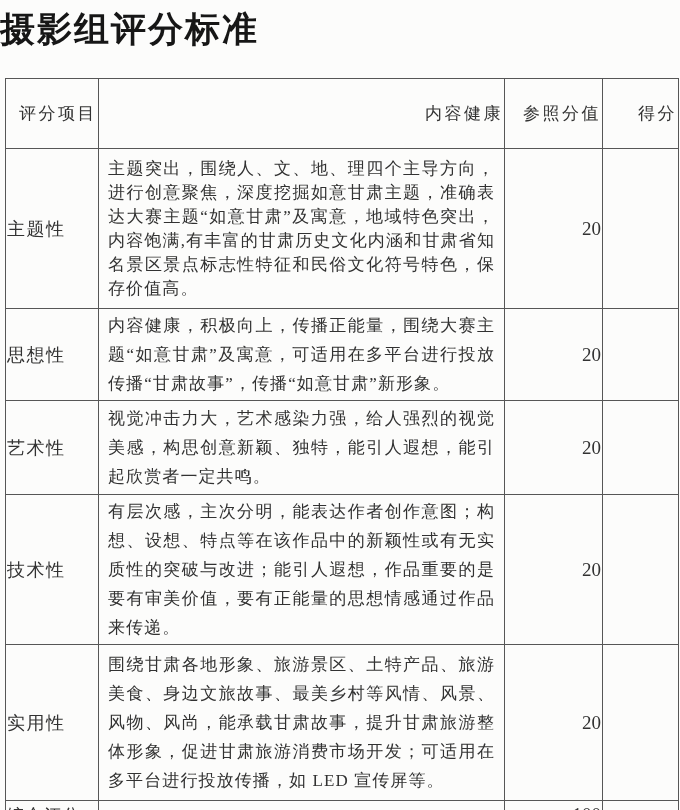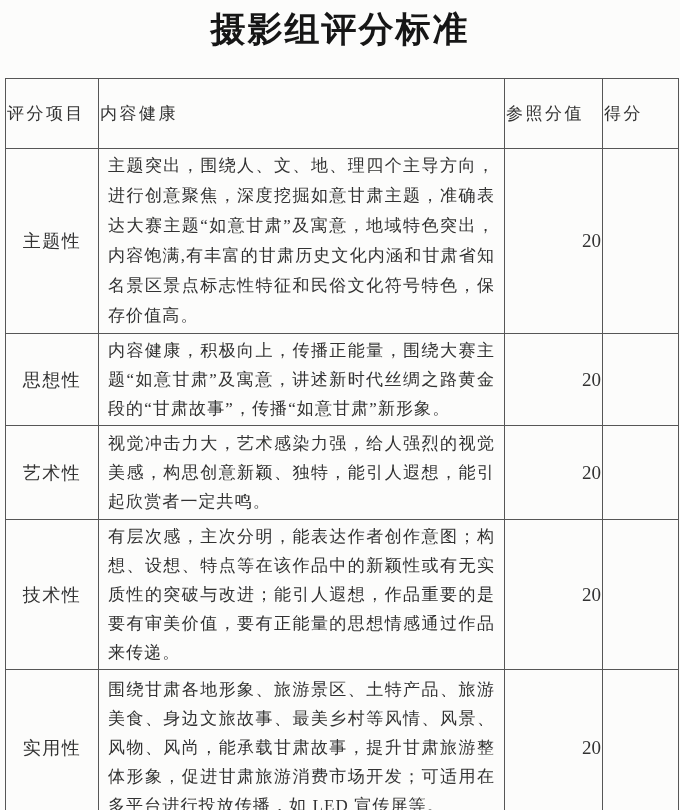--- a/index.html
+++ b/index.html
@@ -9,21 +9,21 @@
     position: relative;
     background: #fcfcfb;
     font-family: "Liberation Serif", "DejaVu Serif", serif;
     overflow: hidden;
   }
   .doc-title {
     position: absolute;
     top: 6px;
     left: 0;
     width: 100%;
-    text-align: center;
+    text-align: left;
     font-family: "Liberation Sans", "DejaVu Sans", sans-serif;
     font-weight: bold;
     font-size: 35px;
     letter-spacing: 2px;
     color: #161616;
   }
   table.score-table {
     position: absolute;
     top: 78px;
     left: 5px;
@@ -44,44 +44,44 @@
   
   tr.head-row { height: 70px; }
   tr.r1 { height: 160px; }
   tr.r2 { height: 91px; }
   tr.r3 { height: 94px; }
   tr.r4 { height: 125px; }
   tr.r5 { height: 156px; }
   tr.foot-row { height: 29px; }
 
   .head-cell {
-    text-align: left;
+    text-align: right;
     vertical-align: middle;
     font-size: 17px;
     letter-spacing: 2.5px;
     color: #2e2e2e;
   }
   .item-cell {
-    text-align: center;
+    text-align: left;
     vertical-align: middle;
     font-size: 18px;
     letter-spacing: 1.5px;
     color: #2c2c2c;
     white-space: nowrap;
   }
   .criteria-cell {
     vertical-align: middle;
     padding: 2px 9px;
     font-size: 17px;
     line-height: 29px;
     letter-spacing: 1.1px;
     text-align: justify;
     color: #2e2e2e;
   }
-  tr.r1 .criteria-cell { line-height: 30px; }
+  tr.r1 .criteria-cell { line-height: 24px; }
   .num-cell {
     text-align: right;
     vertical-align: middle;
     font-size: 19px;
     color: #2e2e2e;
   }
   .empty-cell { vertical-align: middle; }
 </style>
 </head>
 <body>
@@ -105,21 +105,21 @@
 
     <tr class="r1">
       <td class="item-cell">主题性</td>
       <td class="criteria-cell">主题突出，围绕人、文、地、理四个主导方向，进行创意聚焦，深度挖掘如意甘肃主题，准确表达大赛主题“如意甘肃”及寓意，地域特色突出，内容饱满,有丰富的甘肃历史文化内涵和甘肃省知名景区景点标志性特征和民俗文化符号特色，保存价值高。</td>
       <td class="num-cell">20</td>
       <td class="empty-cell"></td>
     </tr>
 
     <tr class="r2">
       <td class="item-cell">思想性</td>
-      <td class="criteria-cell">内容健康，积极向上，传播正能量，围绕大赛主题“如意甘肃”及寓意，讲述新时代丝绸之路黄金段的“甘肃故事”，传播“如意甘肃”新形象。</td>
+      <td class="criteria-cell">内容健康，积极向上，传播正能量，围绕大赛主题“如意甘肃”及寓意，可适用在多平台进行投放传播“甘肃故事”，传播“如意甘肃”新形象。</td>
       <td class="num-cell">20</td>
       <td class="empty-cell"></td>
     </tr>
 
     <tr class="r3">
       <td class="item-cell">艺术性</td>
       <td class="criteria-cell">视觉冲击力大，艺术感染力强，给人强烈的视觉美感，构思创意新颖、独特，能引人遐想，能引起欣赏者一定共鸣。</td>
       <td class="num-cell">20</td>
       <td class="empty-cell"></td>
     </tr>

